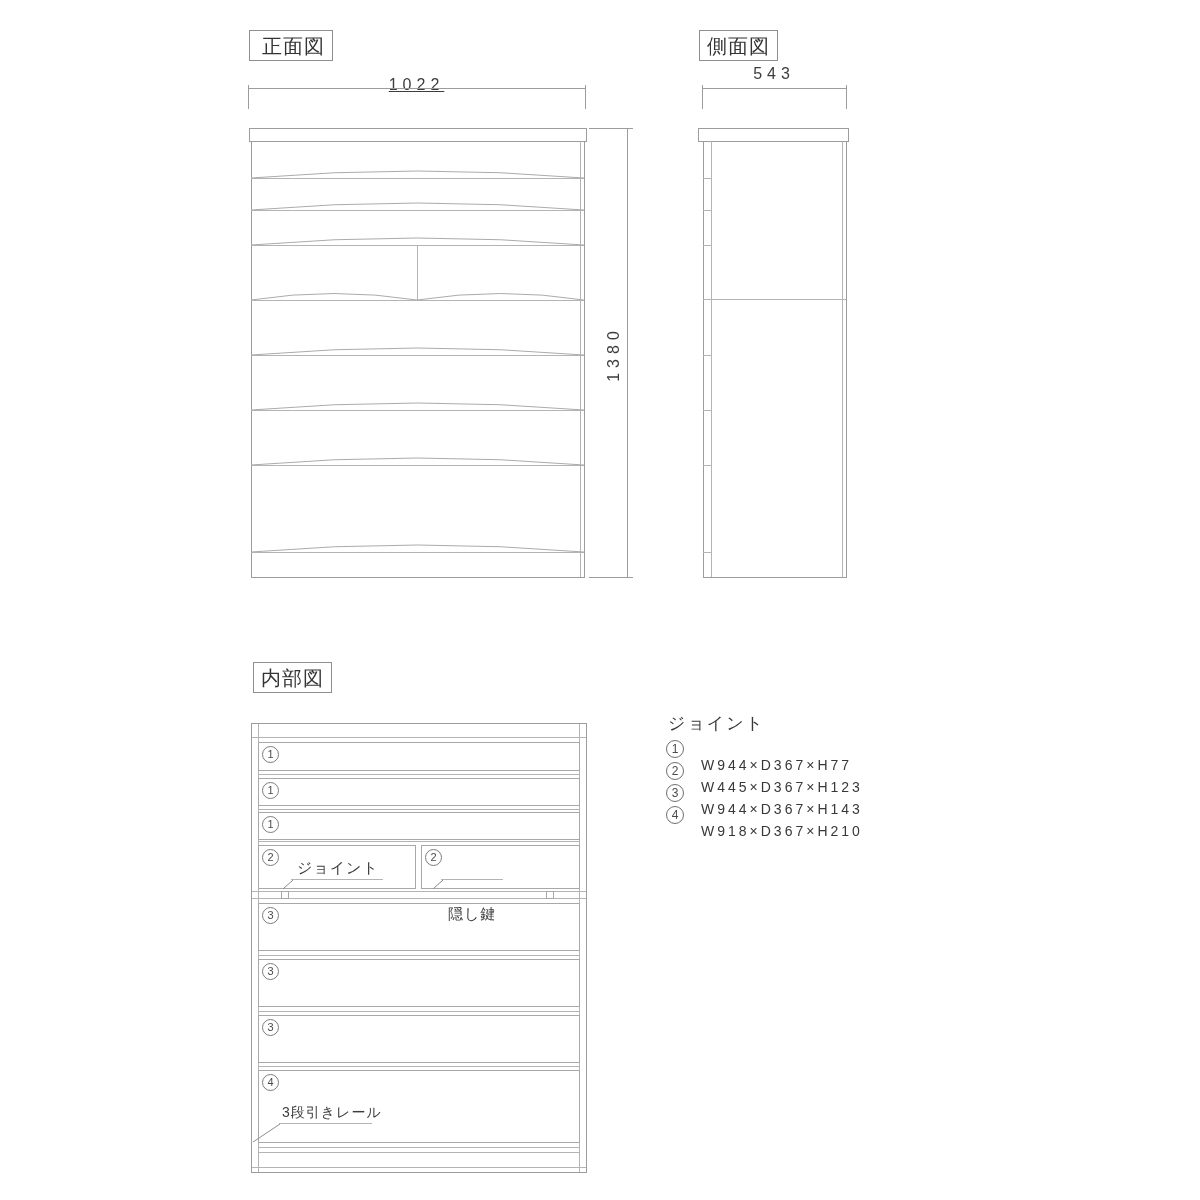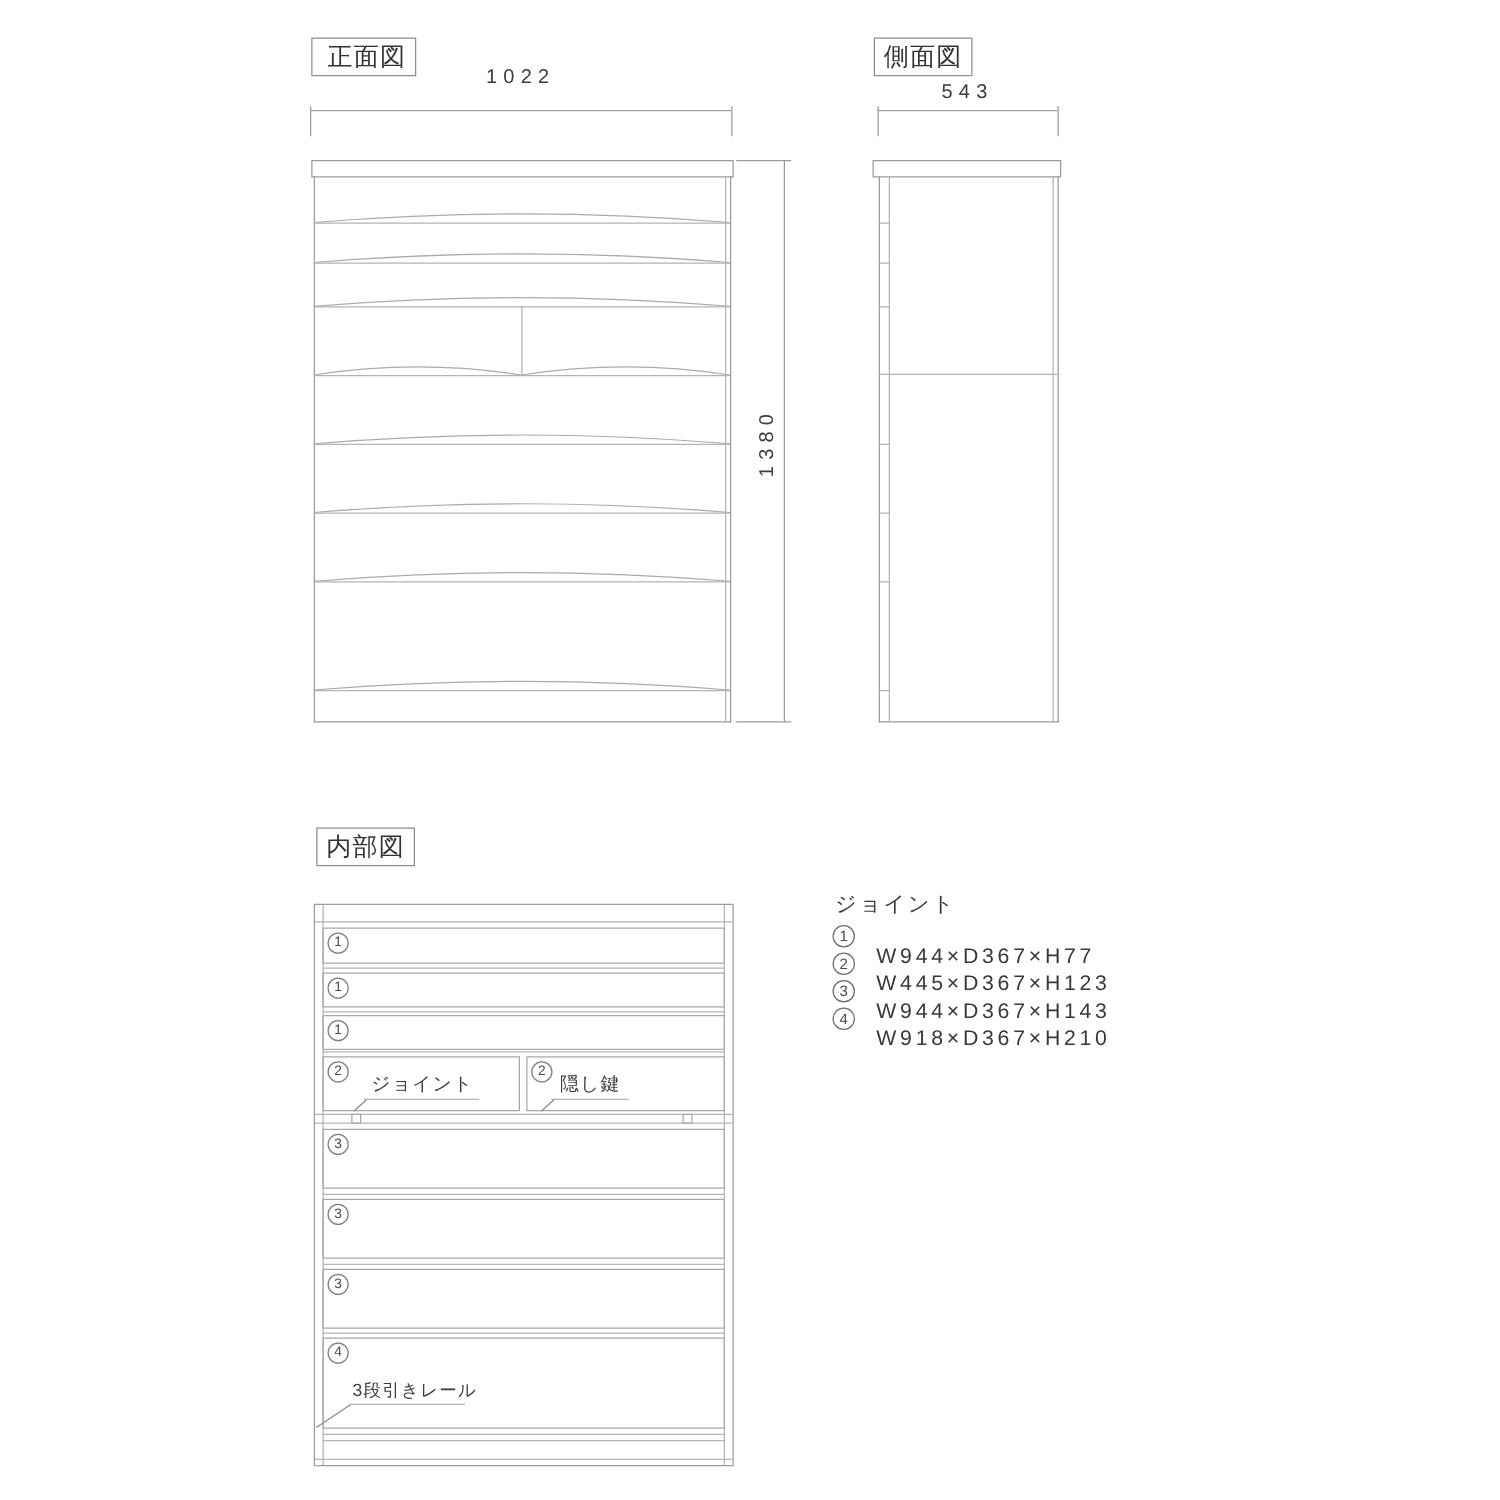--- a/index.html
+++ b/index.html
@@ -27,31 +27,31 @@
     box-sizing:border-box;font-size:11px;line-height:15px;text-align:center;color:#4a4a4a;background:#fff;
   }
   .anno-text{position:absolute;font-size:15px;color:#3d3d3d;letter-spacing:1px;line-height:1;white-space:nowrap;}
   .anno-text.small{font-size:14px;}
   #legend-title{position:absolute;left:668px;top:712px;font-size:17px;letter-spacing:2px;color:#383838;white-space:nowrap;}
   .legend-row{position:absolute;left:666px;display:flex;align-items:center;height:20px;}
   .legend-row .lcirc{
     width:18px;height:18px;border:1px solid #6f6f6f;border-radius:50%;box-sizing:border-box;
     font-size:12px;line-height:16px;text-align:center;color:#4a4a4a;flex:0 0 auto;
   }
-  .legend-row .ldims{margin-left:17px;font-size:17px;letter-spacing:3px;color:#383838;white-space:nowrap;margin-top:32px;}
+  .legend-row .ldims{margin-left:17px;font-size:14px;letter-spacing:3px;color:#383838;white-space:nowrap;margin-top:32px;}
   svg.overlay{position:absolute;left:0;top:0;pointer-events:none;}
 </style>
 </head>
 <body>
 
 <div id="stage">
 
   <div class="view-label" style="left:249px;top:30px;padding-left:12px;">正面図</div>
 
-  <div class="dim-text" style="left:248px;top:54px;width:337px;">1022</div>
+  <div class="dim-text" style="left:248px;top:77px;width:337px;text-decoration:underline;">1022</div>
   <div class="hline" style="left:248px;top:88px;width:337px;"></div>
   <div class="vline" style="left:248px;top:85px;height:24px;"></div>
   <div class="vline" style="left:585px;top:85px;height:24px;"></div>
 
   <div class="box" style="left:249px;top:128px;width:338px;height:14px;"></div>
   <div class="vline" style="left:251px;top:141px;height:437px;"></div>
   <div class="vline" style="left:584px;top:141px;height:437px;"></div>
   <div class="vline faint" style="left:580px;top:141px;height:436px;"></div>
   <div class="hline" style="left:251px;top:577px;width:334px;"></div>
 
@@ -129,21 +129,21 @@
   <div class="circ-num" style="left:262px;top:816px;">1</div>
   <div class="circ-num" style="left:262px;top:849px;">2</div>
   <div class="circ-num" style="left:425px;top:849px;">2</div>
   <div class="circ-num" style="left:262px;top:907px;">3</div>
   <div class="circ-num" style="left:262px;top:963px;">3</div>
   <div class="circ-num" style="left:262px;top:1019px;">3</div>
   <div class="circ-num" style="left:262px;top:1074px;">4</div>
 
   <div class="anno-text" style="left:297px;top:860px;">ジョイント</div>
   <div class="hline faint" style="left:291px;top:879px;width:92px;"></div>
-  <div class="anno-text" style="left:448px;top:860px;">隠し鍵</div>
+  <div class="anno-text" style="left:448px;top:908px;font-family:Liberation Mono, monospace;">隠し鍵</div>
   <div class="hline faint" style="left:441px;top:879px;width:62px;"></div>
   <div class="anno-text small" style="left:282px;top:1105px;">3段引きレール</div>
   <div class="hline faint" style="left:279px;top:1123px;width:93px;"></div>
 
   <div id="legend-title">ジョイント</div>
   <div class="legend-row" style="top:739px;">
     <span class="lcirc">1</span>
     <span class="ldims">W944×D367×H77</span>
   </div>
   <div class="legend-row" style="top:761px;">

